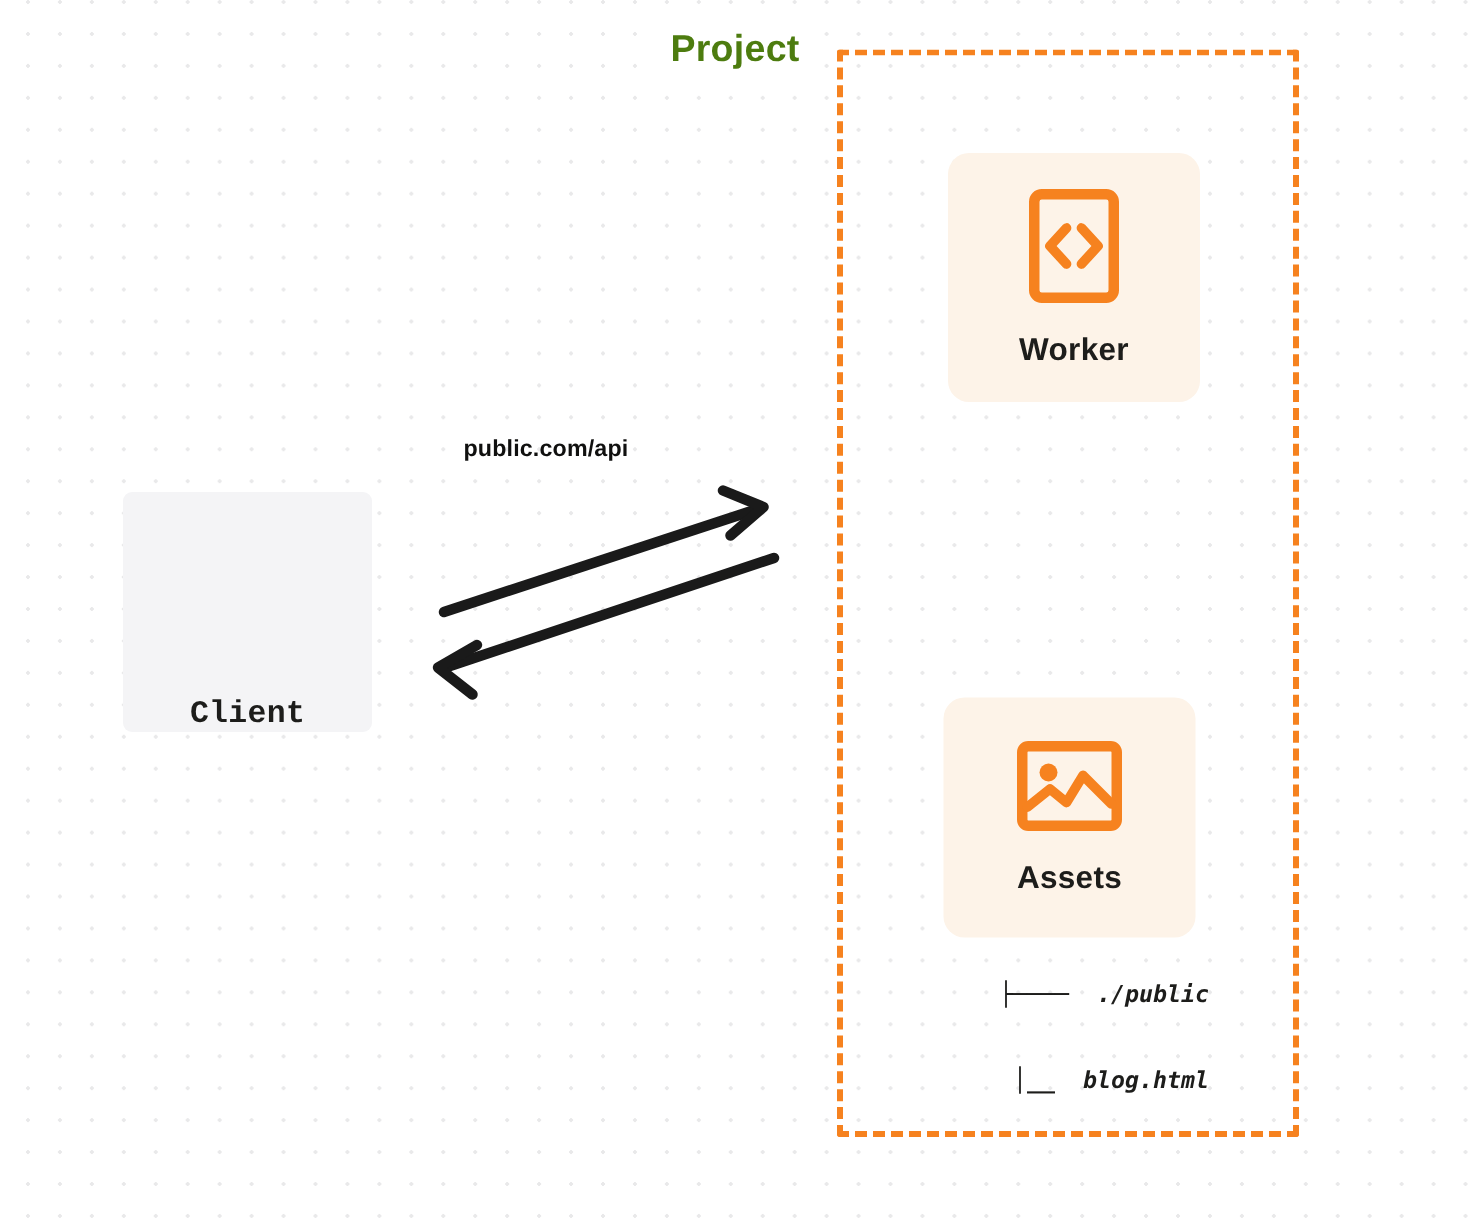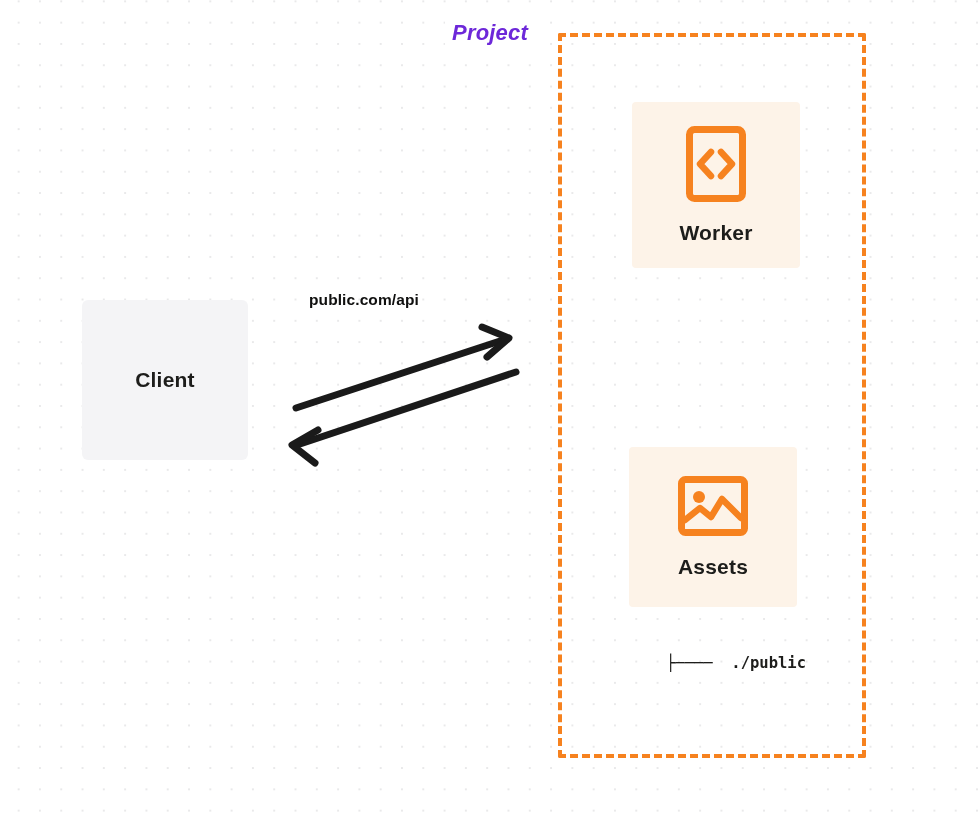--- a/index.html
+++ b/index.html
@@ -16,28 +16,29 @@
     background-size: 21.3px 21.3px;
     background-position: 8px 12px;
     overflow: hidden;
     font-family: "Liberation Sans", sans-serif;
   }
 
   
   #client-box {
     position: absolute;
     left: 82px;
-    top: 300px;
+    top: 328px;
     width: 166px;
     height: 160px;
     background: #f4f4f6;
     border-radius: 6px;
     display: flex;
-    align-items: center;
+    align-items: flex-end;
     justify-content: center;
+    font-family: Liberation Mono, monospace;
   }
   #client-box .node-label {
     font-size: 21px;
     font-weight: bold;
     color: #1d1d1b;
     letter-spacing: 0.2px;
   }
 
   
   #project-container {
@@ -50,47 +51,46 @@
     border-radius: 2px;
     box-sizing: border-box;
   }
   #project-title {
     position: absolute;
     left: 50%;
     top: 33px;
     transform: translate(-50%, -50%);
     background: #ffffff;
     padding: 0 7px;
-    font-size: 22px;
+    font-size: 25px;
     font-weight: bold;
-    color: #6d28d9;
+    color: #4d7c0f;
     letter-spacing: 0.2px;
     white-space: nowrap;
-    font-style: italic;
   }
 
   
   .card {
     position: absolute;
     background: #fdf3e8;
-    border-radius: 4px;
+    border-radius: 14px;
     display: flex;
     flex-direction: column;
     align-items: center;
     justify-content: center;
   }
   #worker-card {
     left: 632px;
     top: 102px;
     width: 168px;
     height: 166px;
   }
   #assets-card {
     left: 629px;
-    top: 447px;
+    top: 465px;
     width: 168px;
     height: 160px;
   }
   .card .card-icon {
     display: block;
     margin-bottom: 14px;
   }
   .card .node-label {
     font-size: 21px;
     font-weight: bold;
@@ -105,21 +105,21 @@
     top: 616px;
     width: 200px;
     font-family: "DejaVu Sans Mono", "Liberation Mono", monospace;
     font-size: 15.5px;
     font-weight: bold;
     line-height: 19px;
     color: #1d1d1b;
     white-space: pre;
     text-align: right;
   }
-  #file-tree .tree-row { display: block; }
+  #file-tree .tree-row { display: block; font-style: italic; }
 
   
   #arrows-svg {
     position: absolute;
     left: 0;
     top: 0;
     width: 980px;
     height: 818px;
     pointer-events: none;
   }
@@ -178,16 +178,17 @@
         <rect x="4.5" y="4.5" width="63" height="53" rx="4" ry="4" fill="none" stroke="#f6821f" stroke-width="7"></rect>
         <circle cx="22" cy="22" r="6" fill="#f6821f"></circle>
         <polyline points="8,45 23,33 34,42 45,24 64,43" fill="none" stroke="#f6821f" stroke-width="6.5" stroke-linecap="round" stroke-linejoin="round"></polyline>
       </svg>
     </span>
     <span class="node-label">Assets</span>
   </div>
 
   <div id="file-tree">
     <span class="tree-row">├────  ./public</span>
+    <span class="tree-row">│__  blog.html</span>
     
   </div>
 
 </div>
 
 </body></html>

